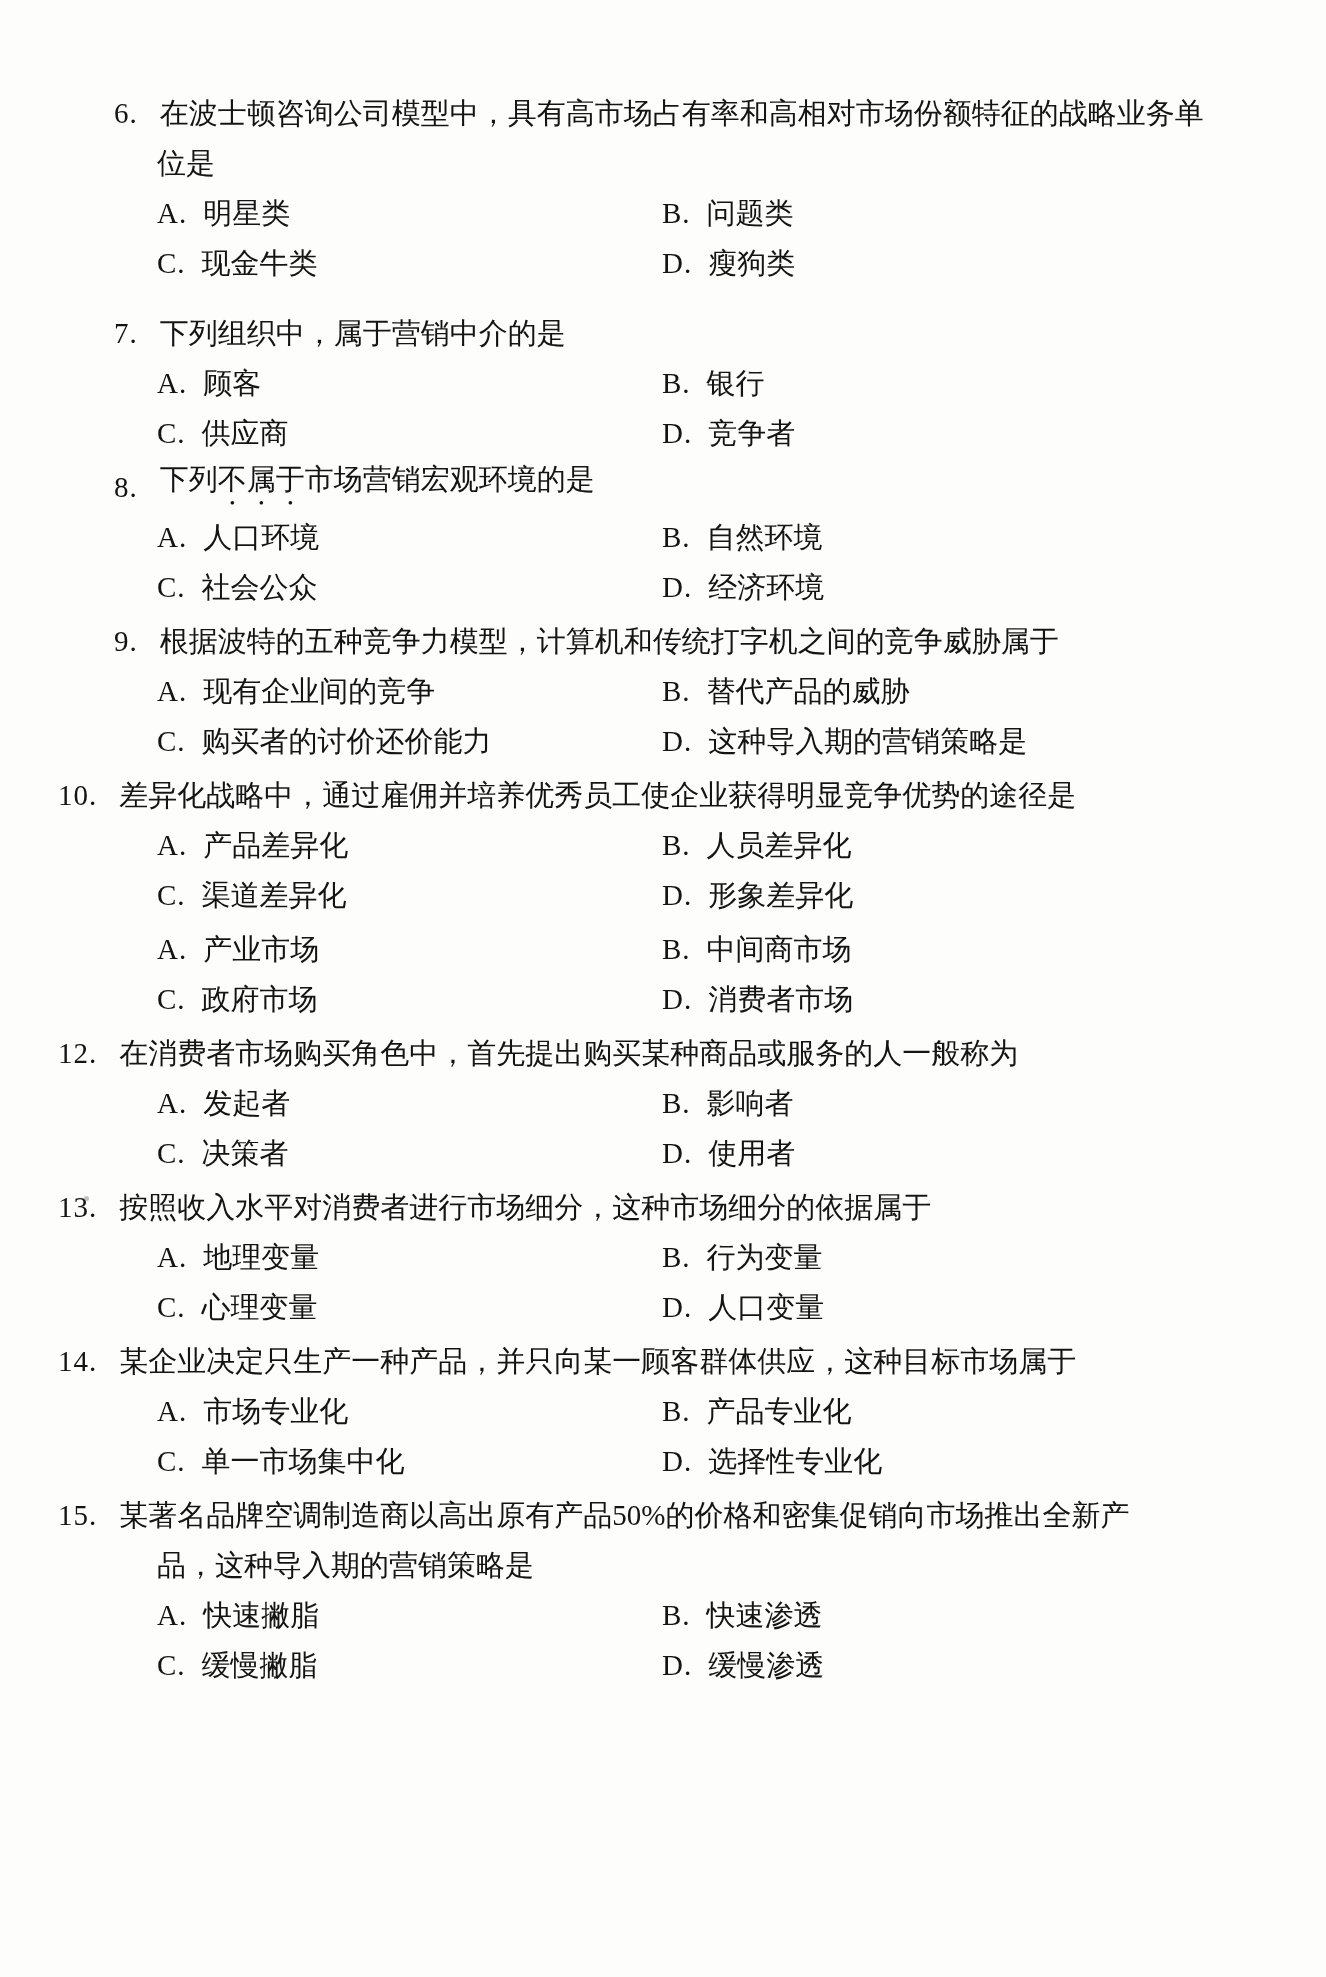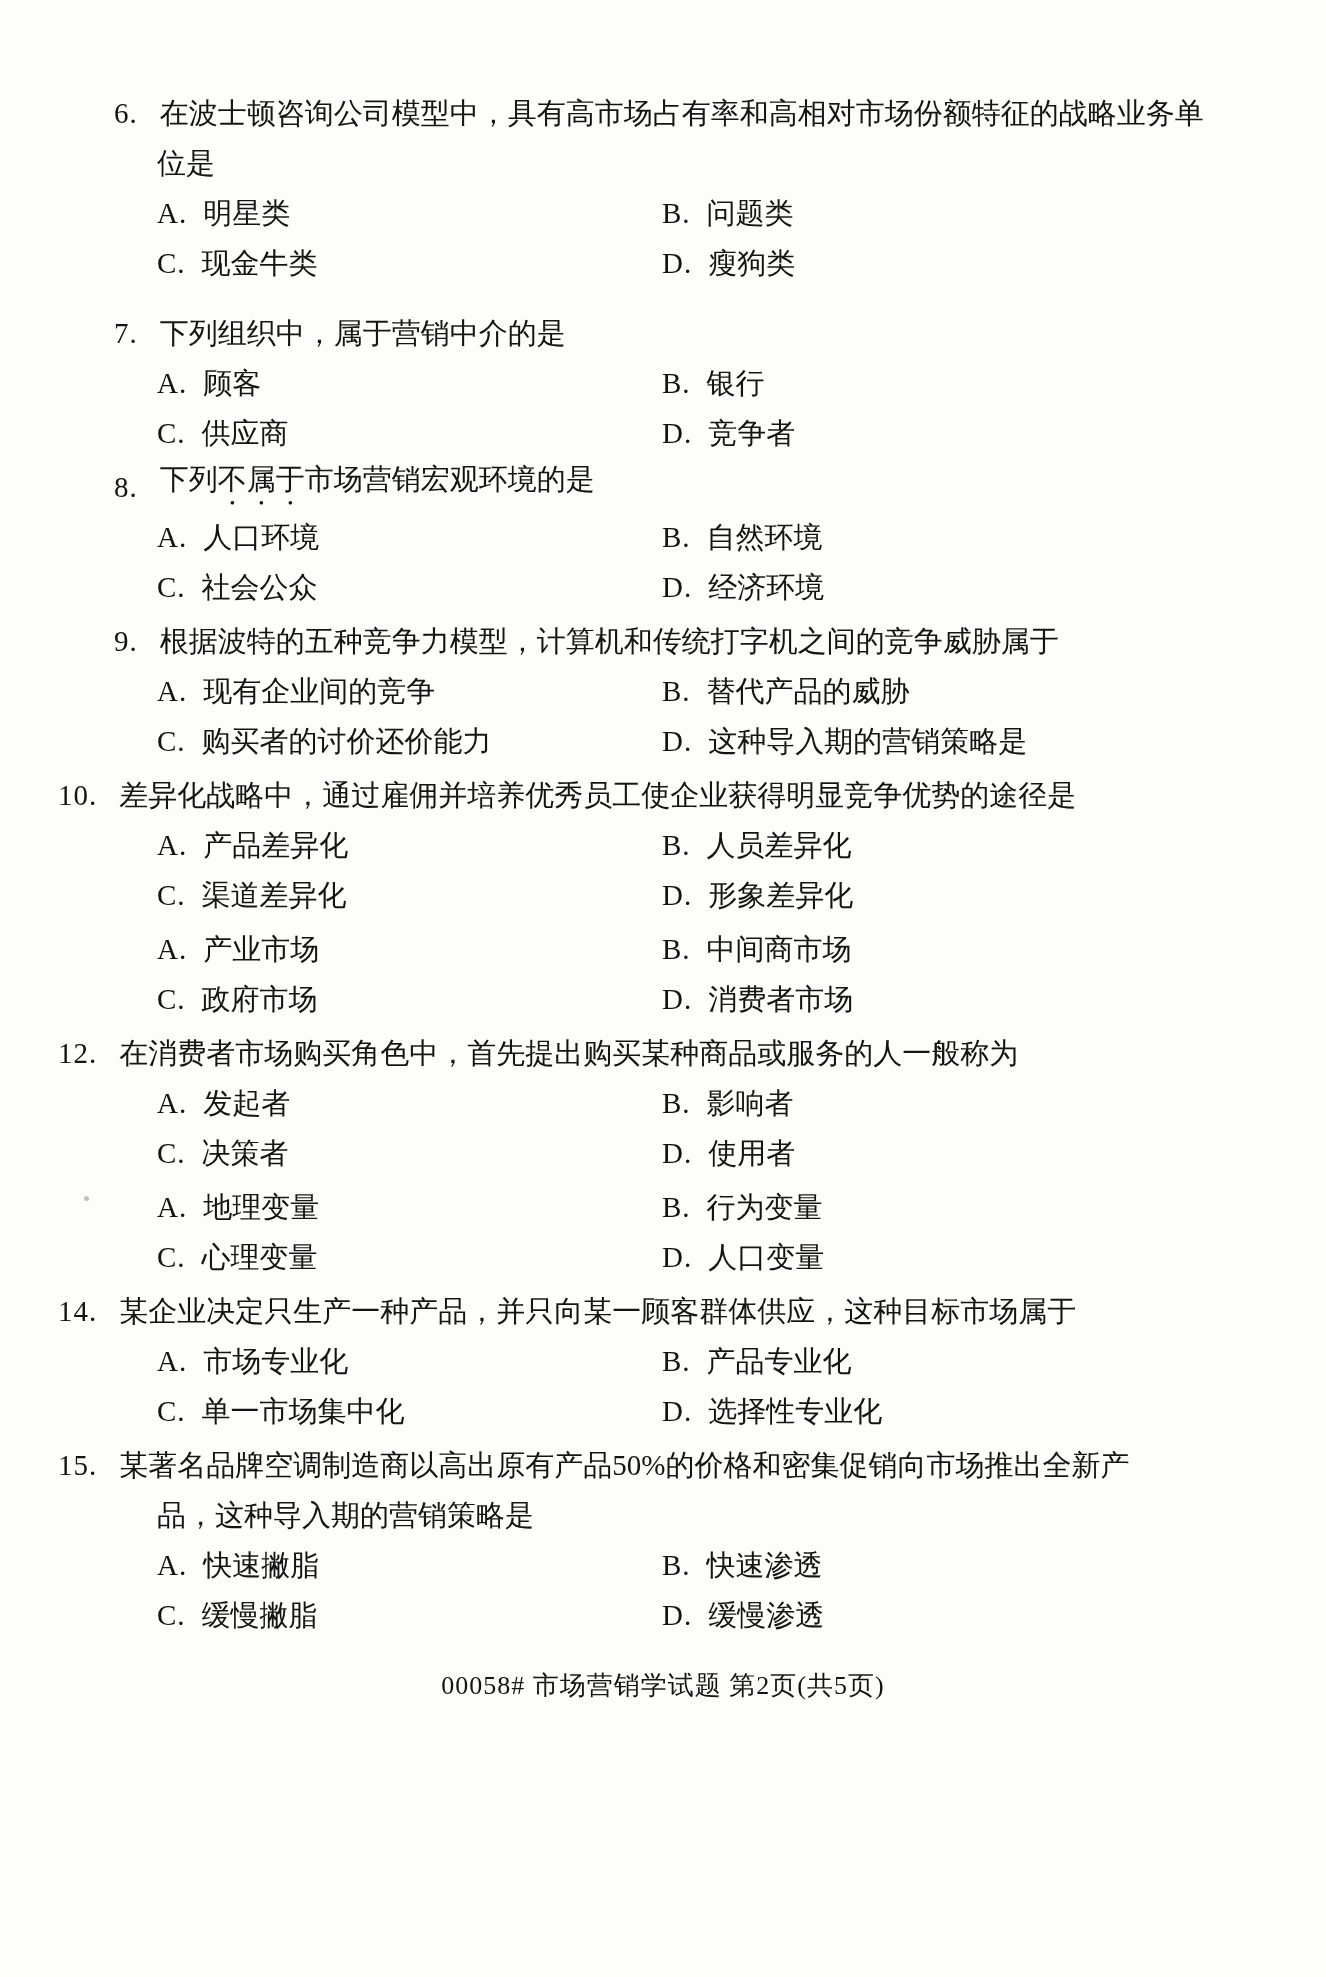--- a/index.html
+++ b/index.html
@@ -237,20 +237,24 @@
             <span class="opt-label">C.</span>
             <span>决策者</span>
           </span>
           <span class="opt">
             <span class="opt-label">D.</span>
             <span>使用者</span>
           </span>
         </div>
       </section>
       <section class="question">
+        <div class="row stem-d2">
+          <span class="q-num">13.</span>
+          <span>按照收入水平对消费者进行市场细分，这种市场细分的依据属于</span>
+        </div>
         <div class="row opts">
           <span class="opt opt-a">
             <span class="opt-label">A.</span>
             <span>地理变量</span>
           </span>
           <span class="opt">
             <span class="opt-label">B.</span>
             <span>行为变量</span>
           </span>
         </div>
@@ -314,17 +318,14 @@
             <span class="opt-label">C.</span>
             <span>缓慢撇脂</span>
           </span>
           <span class="opt">
             <span class="opt-label">D.</span>
             <span>缓慢渗透</span>
           </span>
         </div>
       </section>
     </div>
-  <div class="footer-row">
-    <span>00058# 市场营销学试题 第2页(共5页)</span>
-  </div>
   <div class="scan-dot"></div>
 </div>
 
 </body></html>

